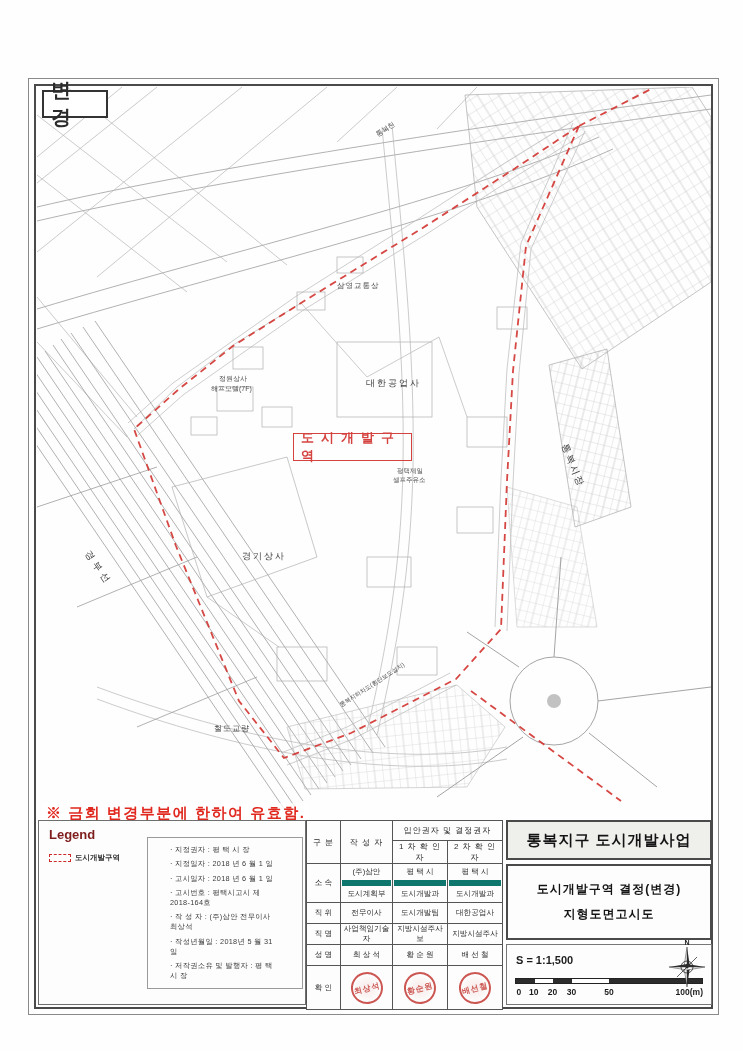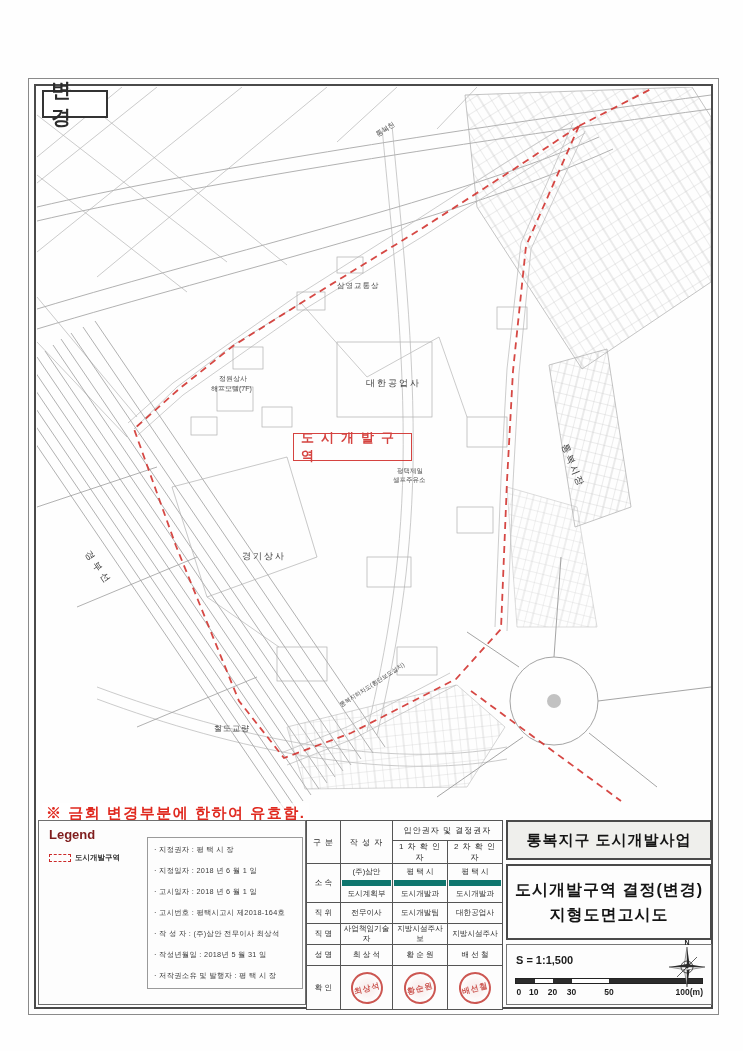--- a/index.html
+++ b/index.html
@@ -37,40 +37,40 @@
   .red-note { position:absolute; left:42px; top:791px; font-size:15px; font-weight:bold;
     color:#e02a20; letter-spacing:1.5px; background:rgba(255,255,255,.75); padding:1px 4px;margin-top:12px; }
 
   
   .legend-box { position:absolute; left:38px; top:820px; width:268px; height:185px; border:1px solid #6e6e6e; background:#fdfdfd; }
   .legend-title { position:absolute; left:10px; top:6px; font-size:13px; font-weight:bold; color:#7f1d1d; }
   .legend-item { position:absolute; left:10px; top:32px; display:flex; align-items:center; gap:4px; }
   .legend-swatch { width:22px; height:8px; border:1px dashed #cc2a2a; display:inline-block; }
   .legend-item-label { font-size:7.5px; color:#333; font-weight:bold; }
   .info-box { position:absolute; left:108px; top:16px; width:156px; height:152px; border:1px solid #9a9a9a;
-    padding:7px 6px; display:flex; flex-direction:column; justify-content:space-between; }
+    padding:7px 22px; display:flex; flex-direction:column; justify-content:space-between; }
   .info-line { font-size:7.3px; color:#3c3c3c; letter-spacing:.3px; }
 
   table.staff { position:absolute; left:306px; top:820px; width:196px; height:185px;
     border-collapse:collapse; table-layout:fixed; background:#fdfdfd; }
   table.staff td { border:1px solid #555; text-align:center; vertical-align:middle;
     font-size:7.6px; color:#2d2d2d; padding:0 1px; overflow:hidden; }
   table.staff td.hd { font-size:8px; letter-spacing:1px; }
   .two-line div { line-height:16px; }
   .two-line div + div { border-top:6px solid #0f766e; }
   .stamp { width:32px; height:32px; margin:2px auto; border:2px solid #c43b35; border-radius:50%;
     display:flex; align-items:center; justify-content:center; color:#c43b35; font-size:8px;
     font-weight:bold; transform:rotate(-14deg); letter-spacing:1px; opacity:.85; background:radial-gradient(circle at 50% 50%, rgba(200,60,50,.12), transparent 70%); }
 
   .title-box { position:absolute; left:506px; top:820px; width:206px; height:40px; border:2px solid #4a4a4a;
     background:#efefec; display:flex; align-items:center; justify-content:center;
     font-size:15px; font-weight:bold; color:#141414; letter-spacing:1px;text-align:right; }
   .subtitle-box { position:absolute; left:506px; top:864px; width:206px; height:76px; border:2px solid #4a4a4a;
     background:#fdfdfd; display:flex; flex-direction:column; align-items:center; justify-content:center;
-    font-size:16px; font-weight:bold; color:#141414; line-height:25px; letter-spacing:1px; }
+    font-size:12px; font-weight:bold; color:#141414; line-height:25px; letter-spacing:1px; }
   .scale-box { position:absolute; left:506px; top:944px; width:206px; height:61px; border:1px solid #777;
     background:#fdfdfd; }
   .scale-ratio { position:absolute; left:9px; top:9px; font-size:11px; font-weight:bold; color:#1d1d1d; }
   .scale-bar { position:absolute; left:8px; top:33px; width:188px; height:6px; border:1px solid #222; display:flex; }
   .scale-seg { height:100%; }
   .scale-ticks { position:absolute; left:8px; top:42px; width:188px; height:12px; font-size:8.5px; font-weight:bold; color:#1d1d1d; }
   .scale-ticks span { position:absolute; transform:translateX(-50%); }
   .scale-ticks .t-end { transform:translateX(-100%); }
   .compass { position:absolute; right:3px; top:-8px; width:42px; height:52px; }
 </style>

